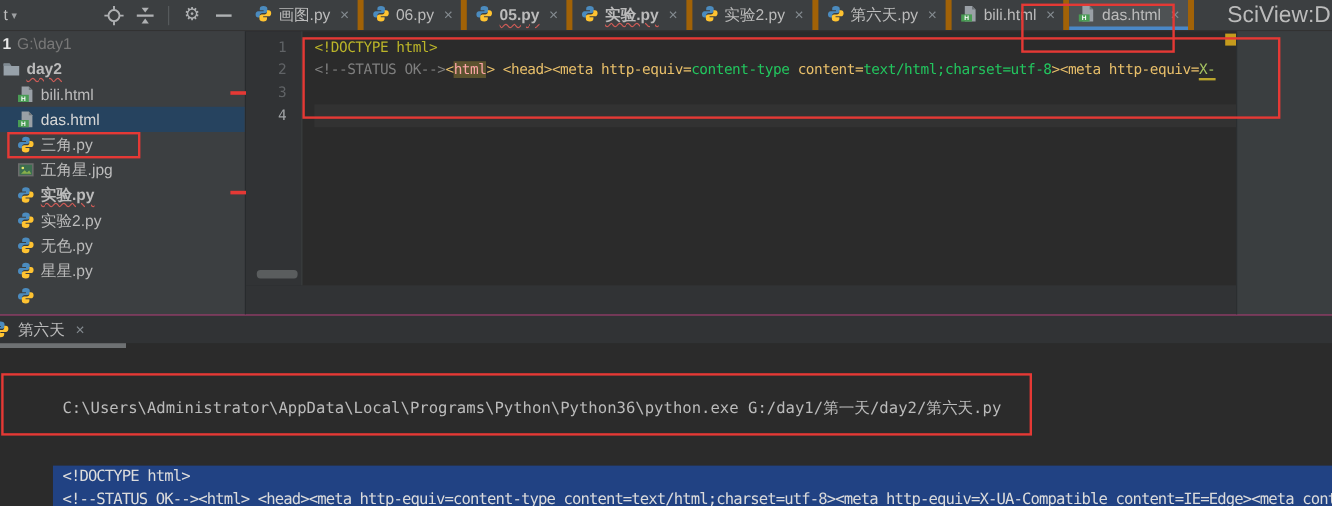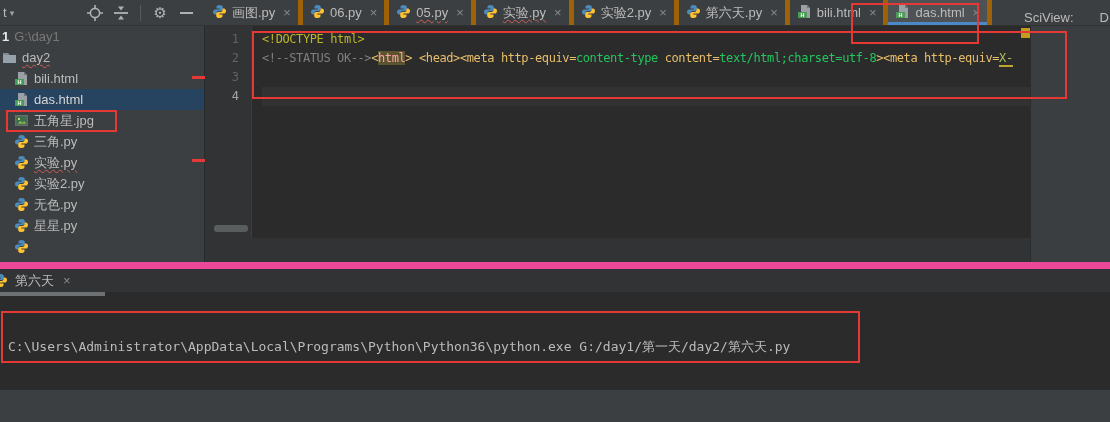--- a/index.html
+++ b/index.html
@@ -16,21 +16,21 @@
   .tool-icon { width:18px; height:18px; display:flex; align-items:center; justify-content:center; }
   .tool-divider { width:1px; height:16px; background:#565A5C; margin:0 2px; }
   .gear-glyph { font-size:15px; color:#AFB1B3; line-height:1; }
   .minus-bar { width:13px; height:2px; background:#AFB1B3; }
 
   .tab-strip { display:flex; align-items:stretch; overflow:hidden; }
   .tab { display:flex; align-items:center; gap:5px; padding:0 7px; font-size:13px; color:#BBBBBB;
          border-right:5px solid #a16207; white-space:nowrap; }
   .tab.selected { background:#4E5254; box-shadow:inset 0 -3px 0 #4A88C7; }
   .tab-close { color:#848B90; font-size:13px; margin-left:3px; }
-  .sciview { margin-left:auto; display:flex; align-items:flex-end; gap:26px; font-size:13px; color:#BBBBBB; padding-right:1px; white-space:nowrap; }
+  .sciview { margin-left:auto; display:flex; align-items:center; font-size:19px; color:#BBBBBB; padding-right:1px; white-space:nowrap; }
 
   
   .main { display:flex; height:236px; }
   .tree { width:205px; flex:0 0 205px; background:#3C3F41; overflow:hidden; border-right:1px solid #282B2D; position:relative; }
   .tree-row { height:21px; display:flex; align-items:center; font-size:13px; color:#BBBBBB; padding-left:2px; white-space:nowrap; }
   .tree-row.ind1 { padding-left:14px; }
   .tree-row.selected { background:#26435F; color:#D6D6D6; }
   .tree-icon { width:15px; height:15px; margin-right:5px; display:inline-flex; flex:0 0 15px; align-items:center; justify-content:center; }
   .root-bold { color:#E8E8E8; font-weight:bold; margin-right:5px; }
   .root-path { color:#787878; }
@@ -50,37 +50,37 @@
   .seg-tag-highlight { color:#fca5a5; background:#5C532F; }
   .seg-value { color:#22c55e; }
   .seg-value-underline { color:#A5C261; border-bottom:2px solid #BBA52C; }
   .hscroll-thumb { position:absolute; left:9px; bottom:6px; width:34px; height:7px; background:#5A5D5E; border-radius:3px; }
   .stripe-marker { position:absolute; top:2px; right:-2px; width:11px; height:10px; background:#C69B1D; }
   .editor-strip { height:24px; background:#313335; }
 
   .right-panel { flex:1; background:#3A3E40; border-left:1px solid #2B2E30; }
 
   
-  .bottom { height:128px; background:#2B2B2B; display:flex; flex-direction:column; border-top:7px solid #ec4899; }
+  .bottom { height:160px; background:#2B2B2B; display:flex; flex-direction:column; border-top:1px solid #ec4899; }
   .runtab-row { height:23px; background:#313335; display:flex; align-items:center; overflow:hidden; }
   .runtab { display:flex; align-items:center; gap:6px; padding:0 6px 0 0; font-size:13px; color:#BBBBBB; height:100%; }
   .runtab-icon { width:9px; height:15px; overflow:hidden; display:inline-flex; }
   .runtab-icon svg { margin-left:-7px; }
   .tab-indicator { height:4px; width:105px; background:#6E7173; }
-  .console { flex:1; padding-top:3px; font-family:"DejaVu Sans Mono",monospace; font-size:13px; line-height:19px; color:#BBBBBB; white-space:pre; overflow:hidden; }
+  .console { flex:1; padding-top:3px; font-family:"DejaVu Sans Mono",monospace; font-size:13px; line-height:19px; color:#BBBBBB; white-space:pre; overflow:hidden;margin-left:44px; }
   .cmd-line { padding-left:8px; }
   .sel-block { background:#214283; color:#DCDCDC; letter-spacing:-0.75px; margin-top:0; }
   .sel-line { height:19px; padding-left:8px; }
 
   
   .red-box { position:absolute; border:2px solid #E53935; pointer-events:none; z-index:20; }
   .red-dash { position:absolute; background:#E53935; width:13px; height:3px; z-index:20; }
 
   .squiggle { text-decoration-line:underline; text-decoration-style:wavy; text-decoration-color:#CF5B56;
-              text-decoration-thickness:1px; text-underline-offset:2px; }
+              text-decoration-thickness:1px; text-underline-offset:2px;font-weight:bold; }
 </style>
 </head>
 <body>
 
 <div class="app">
 
   <div class="topbar">
     <div class="tool-left">
       <span class="proj-label">t</span>
       <span class="chevron">▾</span>
@@ -218,36 +218,36 @@
               <path d="M10 1l3 3h-3z" fill="#6E7478"></path>
               <rect x="1" y="8" width="9" height="6" fill="#499C54"></rect>
               <text x="5.5" y="12.8" font-size="5.5" font-weight="bold" fill="#FFFFFF" text-anchor="middle" font-family="sans-serif">H</text>
             </svg>
           </span>
           <span>das.html</span>
         </div>
         <div class="tree-row ind1">
           <span class="tree-icon">
             <svg width="15" height="15" viewBox="0 0 15 15" xmlns="http://www.w3.org/2000/svg">
+              <path d="M7.5 1C5.4 1 4.5 1.9 4.5 3.3V4.6h3.2v.8H3.2C1.8 5.4 1 6.5 1 8c0 1.5.8 2.5 2.2 2.5h1.3V8.9c0-1.2.9-2 2.1-2h2.3c1.1 0 1.9-.8 1.9-1.9V3.3C10.8 1.9 9.6 1 7.5 1z" fill="#4B8BBE"></path>
+              <path d="M7.5 14c2.1 0 3-1 3-2.3v-1.3H7.3v-.8h4.5c1.4 0 2.2-1.1 2.2-2.6 0-1.5-.8-2.5-2.2-2.5h-1.3v1.6c0 1.2-.9 2-2.1 2H6.1c-1.1 0-1.9.8-1.9 1.9v1.7C4.2 13.1 5.4 14 7.5 14z" fill="#FFC331"></path>
+            </svg>
+          </span>
+          <span>三角.py</span>
+        </div>
+        <div class="tree-row ind1">
+          <span class="tree-icon">
+            <svg width="15" height="15" viewBox="0 0 15 15" xmlns="http://www.w3.org/2000/svg">
               <rect x="1" y="2" width="13" height="11" fill="#6C6C6C"></rect>
               <rect x="2.3" y="3.3" width="10.4" height="8.4" fill="#3C6E4F"></rect>
               <circle cx="5" cy="6" r="1.1" fill="#E8E86E"></circle>
               <path d="M3.5 10.8l3-3 2 2 1.8-1.8 1.8 2.8z" fill="#88B04B"></path>
             </svg>
           </span>
           <span>五角星.jpg</span>
-        </div>
-        <div class="tree-row ind1">
-          <span class="tree-icon">
-            <svg width="15" height="15" viewBox="0 0 15 15" xmlns="http://www.w3.org/2000/svg">
-              <path d="M7.5 1C5.4 1 4.5 1.9 4.5 3.3V4.6h3.2v.8H3.2C1.8 5.4 1 6.5 1 8c0 1.5.8 2.5 2.2 2.5h1.3V8.9c0-1.2.9-2 2.1-2h2.3c1.1 0 1.9-.8 1.9-1.9V3.3C10.8 1.9 9.6 1 7.5 1z" fill="#4B8BBE"></path>
-              <path d="M7.5 14c2.1 0 3-1 3-2.3v-1.3H7.3v-.8h4.5c1.4 0 2.2-1.1 2.2-2.6 0-1.5-.8-2.5-2.2-2.5h-1.3v1.6c0 1.2-.9 2-2.1 2H6.1c-1.1 0-1.9.8-1.9 1.9v1.7C4.2 13.1 5.4 14 7.5 14z" fill="#FFC331"></path>
-            </svg>
-          </span>
-          <span>三角.py</span>
         </div>
         <div class="tree-row ind1">
           <span class="tree-icon">
             <svg width="15" height="15" viewBox="0 0 15 15" xmlns="http://www.w3.org/2000/svg">
               <path d="M7.5 1C5.4 1 4.5 1.9 4.5 3.3V4.6h3.2v.8H3.2C1.8 5.4 1 6.5 1 8c0 1.5.8 2.5 2.2 2.5h1.3V8.9c0-1.2.9-2 2.1-2h2.3c1.1 0 1.9-.8 1.9-1.9V3.3C10.8 1.9 9.6 1 7.5 1z" fill="#4B8BBE"></path>
               <path d="M7.5 14c2.1 0 3-1 3-2.3v-1.3H7.3v-.8h4.5c1.4 0 2.2-1.1 2.2-2.6 0-1.5-.8-2.5-2.2-2.5h-1.3v1.6c0 1.2-.9 2-2.1 2H6.1c-1.1 0-1.9.8-1.9 1.9v1.7C4.2 13.1 5.4 14 7.5 14z" fill="#FFC331"></path>
             </svg>
           </span>
           <span class="squiggle">实验.py</span>
         </div>

